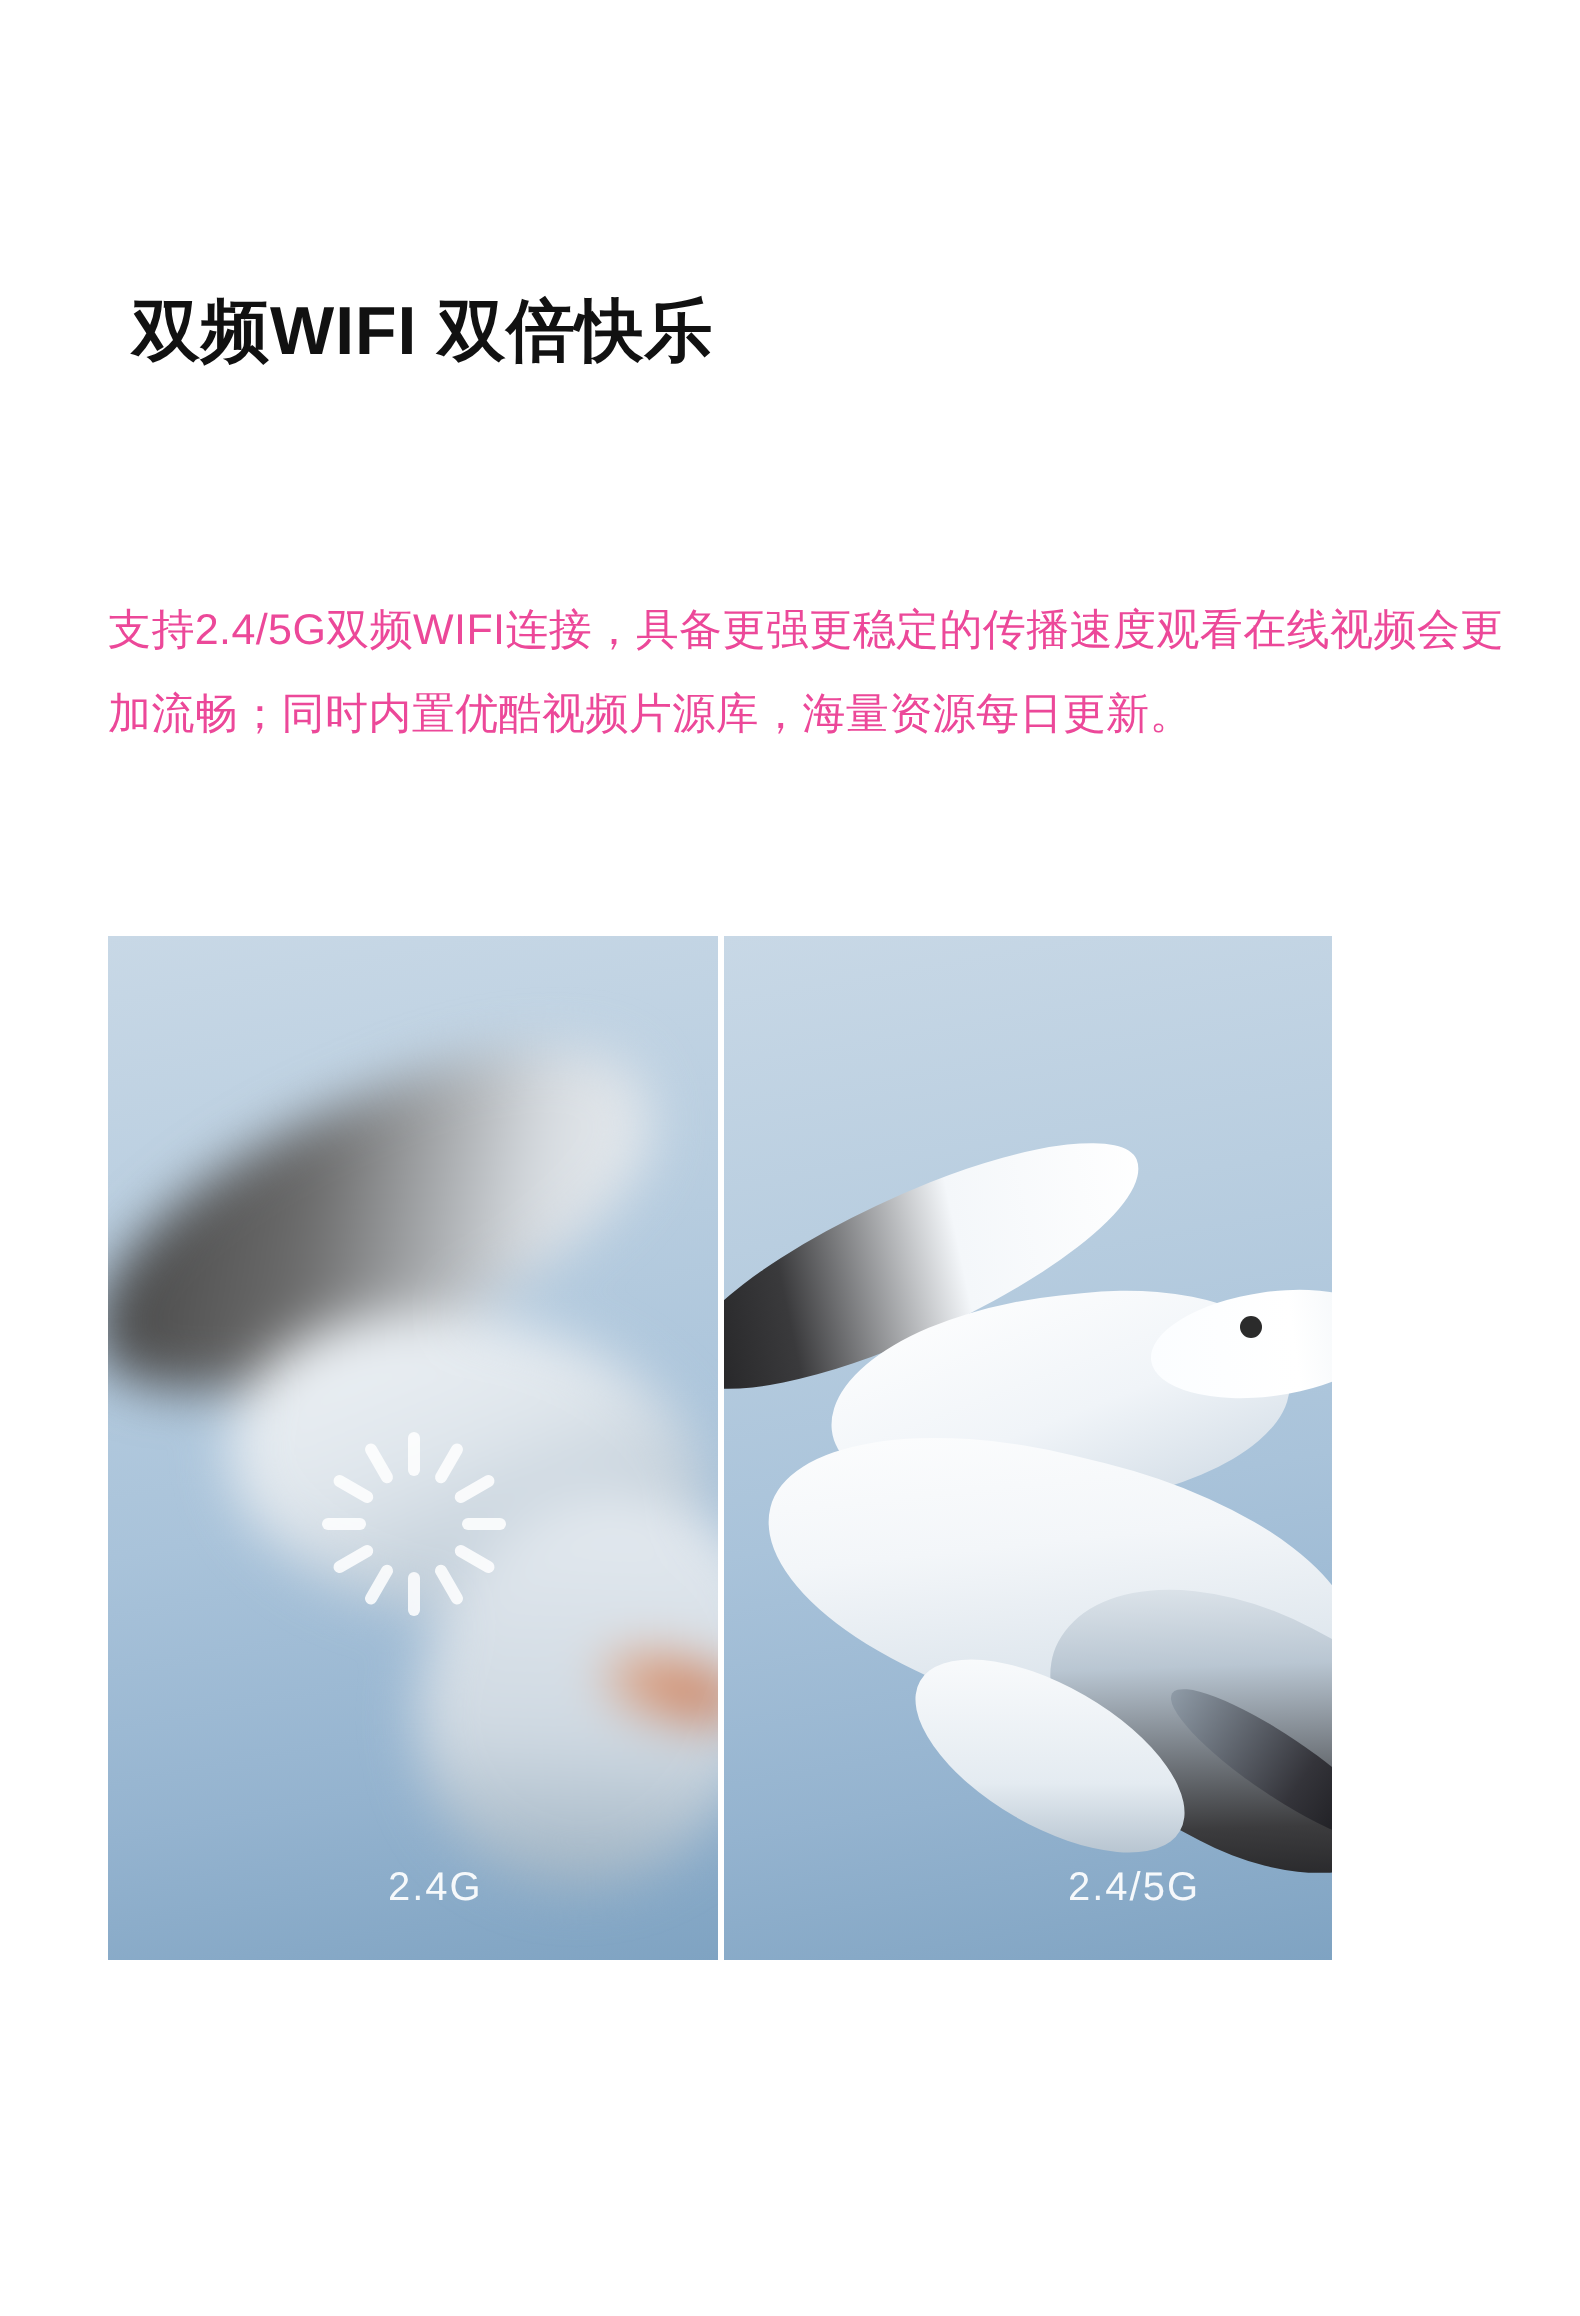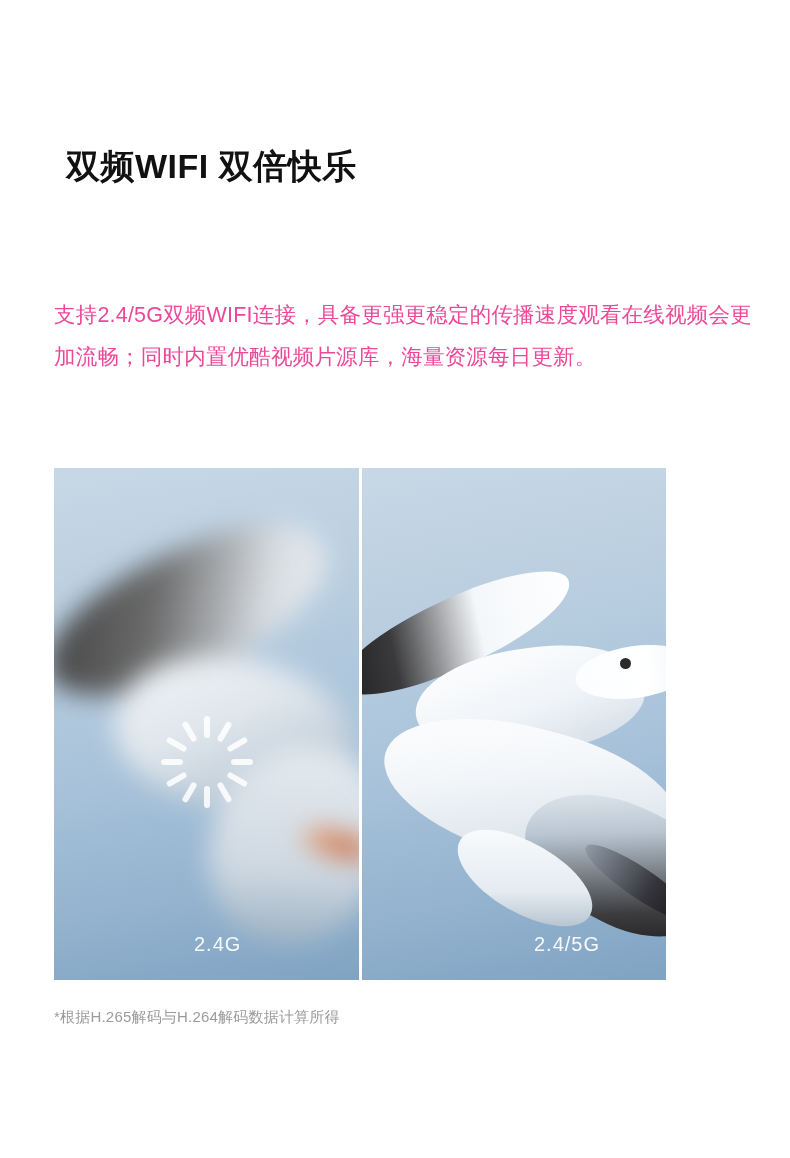--- a/index.html
+++ b/index.html
@@ -284,15 +284,14 @@
         <div class="wing rw-feather"></div>
       </div>
     </div>
 
     <div class="divider"></div>
 
     <div class="pane-label label-left">2.4G</div>
     <div class="pane-label label-right">2.4/5G</div>
   </div>
 
-  <div class="footnote">*根据H.265解码与H.264解码数据计算所得</div>
 
 </div>
 
 </body></html>

